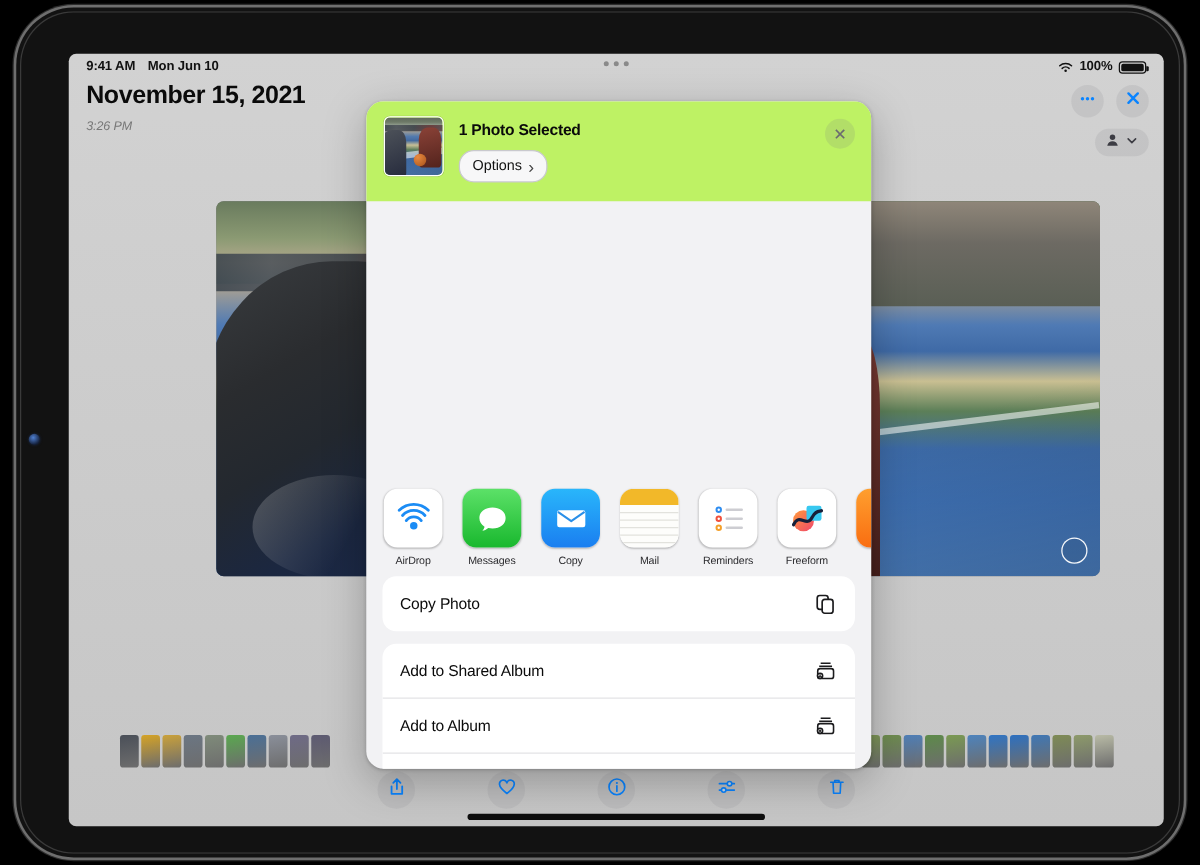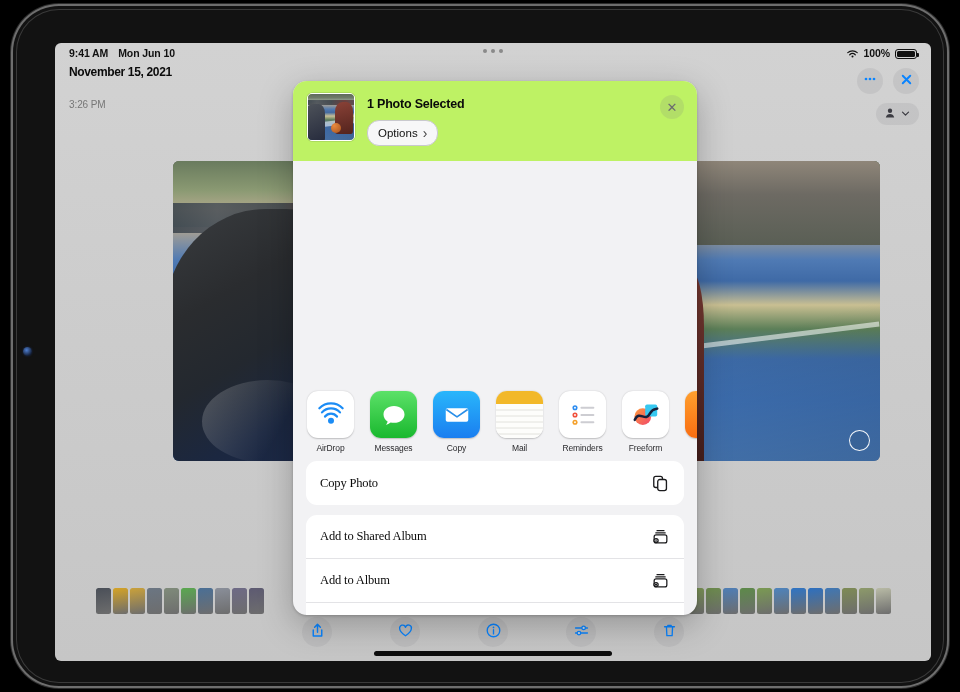--- a/index.html
+++ b/index.html
@@ -59,22 +59,22 @@
   #battery-fill{ display:block; height:100%; width:100%; background:#111; border-radius:1.5px; }
 
   #multitask-handle{
     position:absolute; left:50%; top:6px; transform:translateX(-50%);
     display:flex; gap:4px; z-index:45;
   }
   #multitask-handle i{ width:4px; height:4px; border-radius:50%; background:#8a8a8a; display:block; }
 
   
   #page-header{ position:absolute; left:14px; top:22px; z-index:30; }
-  #page-title{ font-size:12px; font-weight:bold; color:#0a0a0a; letter-spacing:-0.35px; }
-  #page-subtitle{ font-size:10px; color:#777; margin-top:20px; letter-spacing:-0.1px; }
+  #page-title{ font-size:20px; font-weight:bold; color:#0a0a0a; letter-spacing:-0.35px; }
+  #page-subtitle{ font-size:10px; color:#777; margin-top:8px; letter-spacing:-0.1px;font-style:italic; }
 
   #header-actions{
     position:absolute; right:12px; top:25px; display:flex; gap:10px; z-index:30;
   }
   .circle-btn{
     width:26px; height:26px; border-radius:50%;
     background:rgba(120,120,128,0.14);
     display:flex; align-items:center; justify-content:center;
     color:#0a84ff;
   }
@@ -309,21 +309,21 @@
   .ic-notes{ background:#fff; }
   .ic-reminders{ background:#fff; }
   .ic-freeform{ background:#fff; }
   .ic-books{ background:linear-gradient(180deg,#ff9f2e,#f96d11); }
 
   
   #action-list{
     position:absolute; left:0; top:380px; width:100%; padding:0 13px;
   }
   .action-group{
-    background:#fff; border-radius:11px; overflow:hidden; margin-bottom:10px;font-family:Liberation Serif, serif;
+    background:#fff; border-radius:11px; overflow:hidden; margin-bottom:10px;
   }
   .action-row{
     height:44px; padding:0 14px;
     display:flex; align-items:center; justify-content:space-between;
     border-bottom:.5px solid #e3e3e6;
     font-size:12.5px; color:#0a0a0a; letter-spacing:-0.15px;
   }
   .action-row:last-child{ border-bottom:none; }
   .action-icon{ color:#1b1b1d; display:flex; align-items:center; }
 </style>

